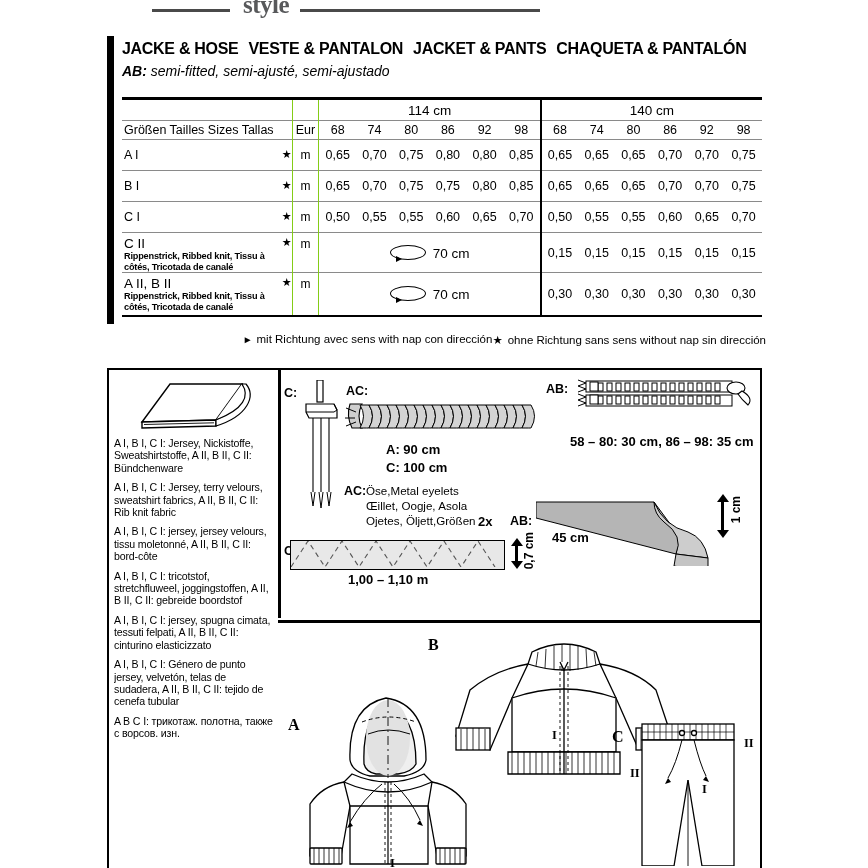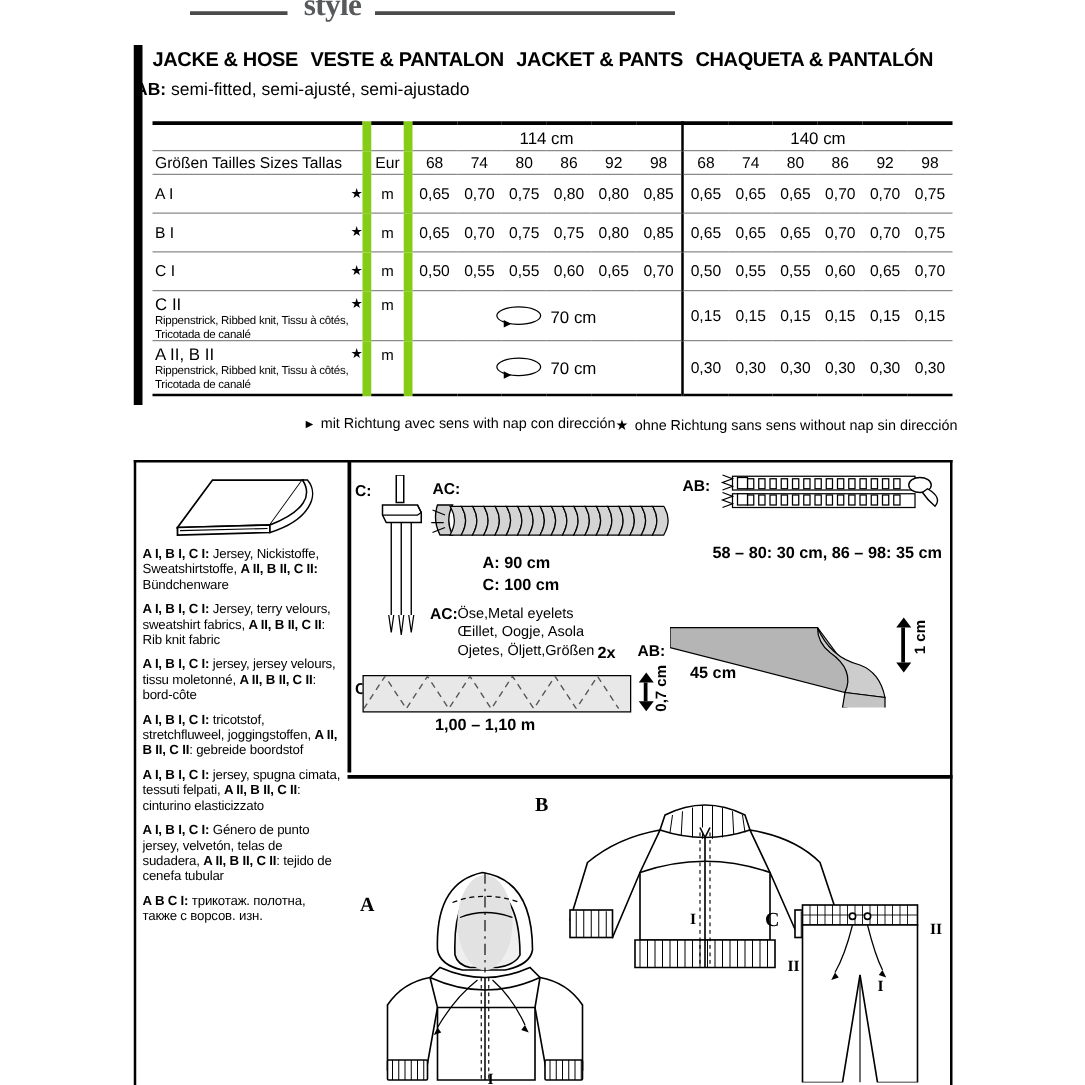--- a/index.html
+++ b/index.html
@@ -16,36 +16,36 @@
       font-family:"Liberation Serif","DejaVu Serif",serif;font-weight:bold;
       font-size:25px;color:#58595b;letter-spacing:-.5px;}
 
   
   .leftbar{position:absolute;left:107px;top:36px;width:7px;height:288px;background:#000;}
 
   
   .titleline{position:absolute;left:122px;top:40px;width:660px;
       font-weight:bold;font-size:16px;letter-spacing:-.3px;white-space:nowrap;}
   .titleline span{margin-right:10px;}
-  .subline{position:absolute;left:108px;top:63px;font-size:14px;white-space:nowrap;}
+  .subline{position:absolute;left:122px;top:63px;font-size:14px;white-space:nowrap;font-style:italic;}
   .subline b{font-weight:bold;}
 
   
   .tbl{position:absolute;left:122px;top:97px;width:640px;border-collapse:collapse;
        font-size:12.5px;}
   .tbl td,.tbl th{padding:0;vertical-align:middle;font-weight:normal;}
   .r-top{border-top:3px solid #000;}
   .r-thin{border-top:1px solid #8a8a8a;}
-  .v-mid{border-left:7px solid #84cc16;}
+  .v-mid{border-left:1px solid #84cc16;}
   .v-thick{border-left:2.5px solid #000;}
   .widthhdr{text-align:center;font-weight:bold;font-size:13.5px;height:20px;}
   .sizehdr{text-align:center;font-weight:bold;font-size:12.5px;height:18px;}
   .lblhdr{font-weight:bold;font-size:12.5px;padding-left:2px!important;white-space:nowrap;}
   .rowlbl{font-weight:bold;font-size:13.5px;padding-left:2px!important;}
-  .rowlbl .sub{font-weight:normal;font-size:9.2px;line-height:10.5px;display:block;
+  .rowlbl .sub{font-weight:bold;font-size:9.2px;line-height:10.5px;display:block;
       letter-spacing:-.2px;}
   .unit{text-align:center;font-size:12px;}
   .val{text-align:center;font-weight:bold;font-size:12.5px;height:30px;}
   .tubular{text-align:center;font-weight:bold;font-size:13.5px;}
   .ellipse{display:inline-block;width:34px;height:13px;border:1.6px solid #000;
       border-radius:50%;position:relative;vertical-align:-2px;margin-right:7px;}
   .ellipse:after{content:"";position:absolute;left:5px;bottom:-3px;width:0;height:0;
       border-left:6px solid #000;border-top:3.5px solid transparent;
       border-bottom:3.5px solid transparent;}
   .tbl-bot{border-top:2.5px solid #000;}
@@ -59,21 +59,21 @@
   
   .frame{position:absolute;left:107px;top:368px;width:655px;height:500px;
       border:2.5px solid #000;border-bottom:none;box-sizing:border-box;}
   .col-div{position:absolute;left:278px;top:368px;width:2.5px;height:250px;background:#000;}
   .row-div{position:absolute;left:278px;top:620px;width:484px;height:2.5px;background:#000;}
 
   
   .fabcol{position:absolute;left:114px;top:372px;width:160px;height:494px;overflow:hidden;}
   .bolt{width:140px;height:58px;margin:4px auto 3px 10px;position:relative;}
   .fabitem{font-size:10.6px;line-height:12.4px;margin-bottom:7px;letter-spacing:-.15px;}
-  .fabitem b{font-weight:bold;}
+  .fabitem b{font-weight:normal;}
 
   
   .notions{position:absolute;left:282px;top:372px;width:478px;height:244px;}
   .nlabel{position:absolute;font-weight:bold;font-size:12.5px;}
   .ntext{position:absolute;font-size:11.6px;line-height:14px;}
   .nbold{position:absolute;font-weight:bold;font-size:13px;}
 
   
   .cord{position:absolute;left:60px;top:12px;width:200px;height:40px;}
   

